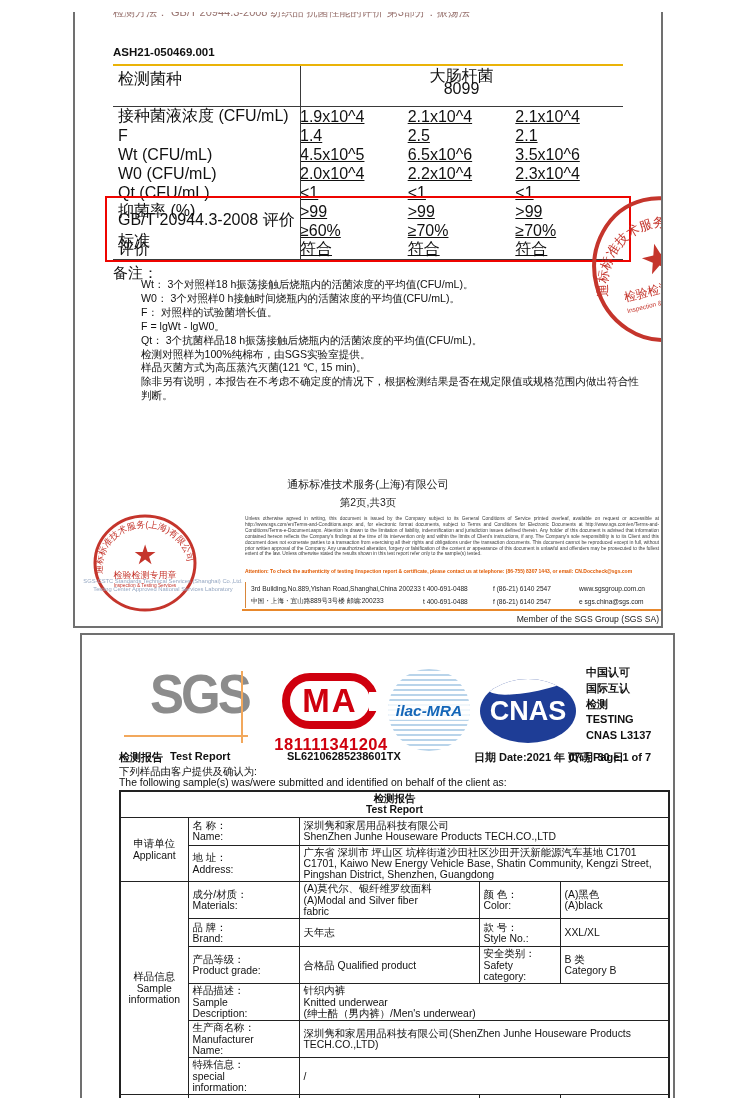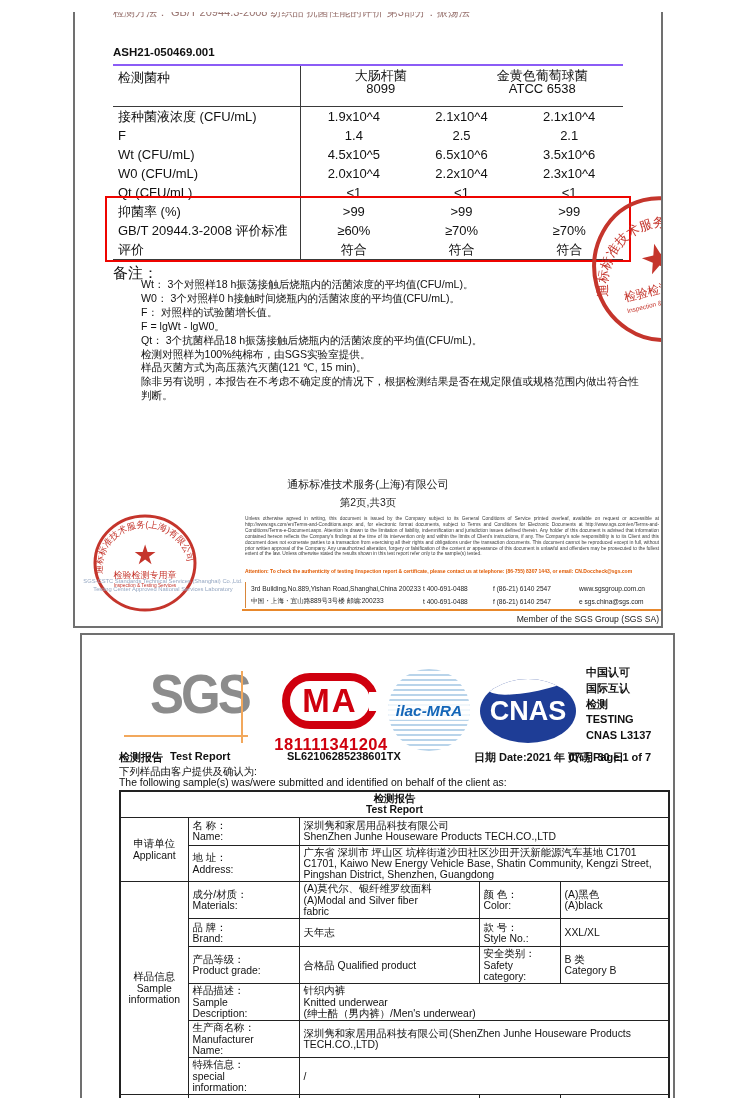--- a/index.html
+++ b/index.html
@@ -7,28 +7,28 @@
        font-family:"Liberation Sans","DejaVu Sans",sans-serif;color:#222;}
   .page{position:absolute;background:#fff;overflow:hidden;}
   #page1{left:73px;top:12px;width:586px;height:614px;border-left:2px solid #707070;border-right:2px solid #707070;border-bottom:2px solid #707070;}
   #page2{left:80px;top:633px;width:591px;height:465px;border:2px solid #707070;border-bottom:none;}
   .abs{position:absolute;}
 
   
   .p1-method{left:38px;top:0;width:520px;height:9px;overflow:hidden;}
   .p1-method div{margin-top:-7px;font-size:11px;color:#97716d;white-space:nowrap;}
   .p1-ash{left:38px;top:34px;font-size:11.5px;font-weight:bold;color:#111;}
-  .p1-table{left:38px;top:52px;width:510px;border-top:2px solid #8b5cf6;border-bottom:2px solid #3a3a3a;font-size:13px;color:#111;}
+  .p1-table{left:38px;top:52px;width:510px;border-top:2px solid #eab308;border-bottom:2px solid #3a3a3a;font-size:16px;color:#111;}
   .vline{position:absolute;left:187px;top:0;bottom:0;width:1px;background:#3a3a3a;}
   .thead{display:flex;height:40px;border-bottom:1px solid #3a3a3a;}
   .thead .lab{width:187px;padding:3px 0 0 5px;box-sizing:border-box;}
   .thead .col{flex:1;text-align:center;padding-top:3px;line-height:13px;}
   .trow{display:flex;height:19px;align-items:center;}
   .trow .lab{width:187px;padding-left:5px;box-sizing:border-box;}
-  .trow .val{flex:1;text-align:center;}
+  .trow .val{flex:1;text-decoration:underline;}
   .p1-redbox{left:30px;top:184px;width:522px;height:62px;border:2px solid #ee0400;}
   .p1-notes-title{left:38px;top:252px;font-size:15px;color:#111;}
   .p1-notes{left:66px;top:266px;width:506px;font-size:10.6px;line-height:13.9px;color:#111;}
   .p1-company{left:0;top:465px;width:100%;text-align:center;font-size:11px;color:#222;}
   .p1-pageinfo{left:0;top:484px;width:100%;text-align:center;font-size:10.5px;color:#222;}
   .p1-stamp{left:16px;top:500px;}
   .p1-co-en{left:2px;top:565px;width:172px;font-size:5.8px;line-height:8px;color:#95a7c2;text-align:center;}
   .p1-disclaimer{left:170px;top:504px;width:414px;font-size:4.8px;line-height:5.9px;color:#3c3c3c;text-align:justify;}
   .p1-attention{left:170px;top:556px;width:414px;font-size:5px;line-height:6.2px;color:#e05a00;font-weight:bold;}
   .p1-addr{left:170px;top:570px;width:416px;border-left:1.5px solid #d8863a;padding-left:5px;box-sizing:border-box;}
@@ -80,24 +80,20 @@
   <div class="abs p1-ash">ASH21-050469.001</div>
 
   <div class="abs p1-table" style="position:absolute;">
     <div class="vline"></div>
     <div class="thead">
       <div class="lab">检测菌种</div>
       <div class="col">
           <div>大肠杆菌</div>
           <div>8099</div>
         </div>
-      <div class="col">
-          <div>金黄色葡萄球菌</div>
-          <div>ATCC 6538</div>
-        </div>
     </div>
     <div class="trow">
         <div class="lab">接种菌液浓度 (CFU/mL)</div>
         <div class="val">1.9x10^4</div>
         <div class="val">2.1x10^4</div>
         <div class="val">2.1x10^4</div>
       </div>
     <div class="trow">
         <div class="lab">F</div>
         <div class="val">1.4</div>

